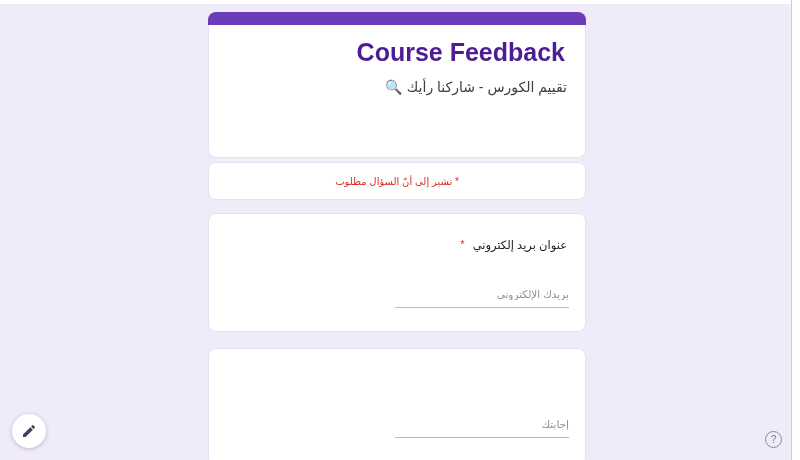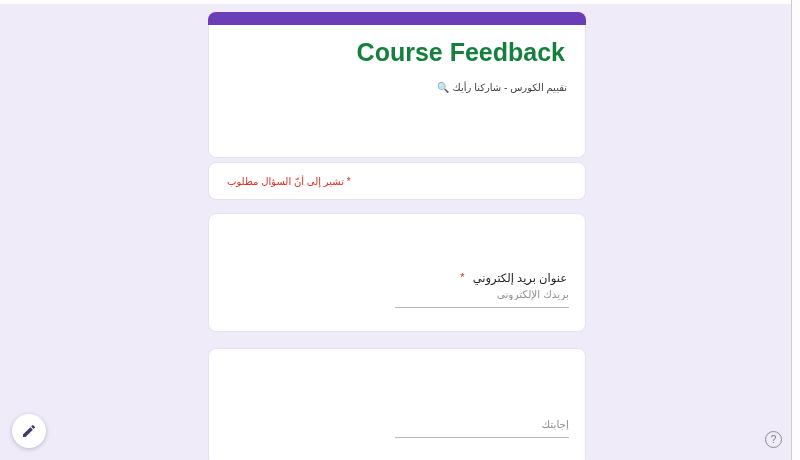--- a/index.html
+++ b/index.html
@@ -20,39 +20,39 @@
     box-sizing:border-box;
   }
   .header-card { top:13px; height:145px; border-top:none; }
   .theme-bar {
     height:13px; margin:-1px -1px 0 -1px;
     background: var(--accent-color, #6c3db8);
     border-radius:8px 8px 0 0;
   }
   .form-title {
     text-align:right; padding:13px 20px 0 20px;
-    font-size:25px; font-weight:bold; color:#15803d;
+    font-size:25px; font-weight:bold; color:#4c1d95;
   }
   .form-desc {
     direction:rtl; text-align:right;
     padding:13px 18px 0 18px;
-    font-size:10px; color:#3c4043; line-height:15px;
+    font-size:14px; color:#3c4043; line-height:15px;
   }
   .required-card { top:162px; height:38px; }
   .required-text {
-    direction:rtl; text-align:left;
+    direction:rtl; text-align:center;
     padding:13px 18px 0 18px;
     font-size:10px; color: var(--required-color, #d93025);
   }
   .q-card-email { top:213px; height:119px; }
   .q-card-name  { top:348px; height:118px; }
   .q-label {
     direction:rtl; text-align:right;
     padding:24px 18px 0 18px;
-    font-size:11.5px; color:#202124;margin-top:33px;
+    font-size:11.5px; color:#202124;
   }
   .q-label .asterisk {
     color: var(--required-color, #d93025);
     margin-right:5px; font-size:11px; vertical-align:top;
   }
   .q-input {
     position:absolute; right:16px; width:174px;
     direction:rtl; text-align:right;
     border:none; border-bottom:1px solid #b7bbc0;
     background:transparent; outline:none;

